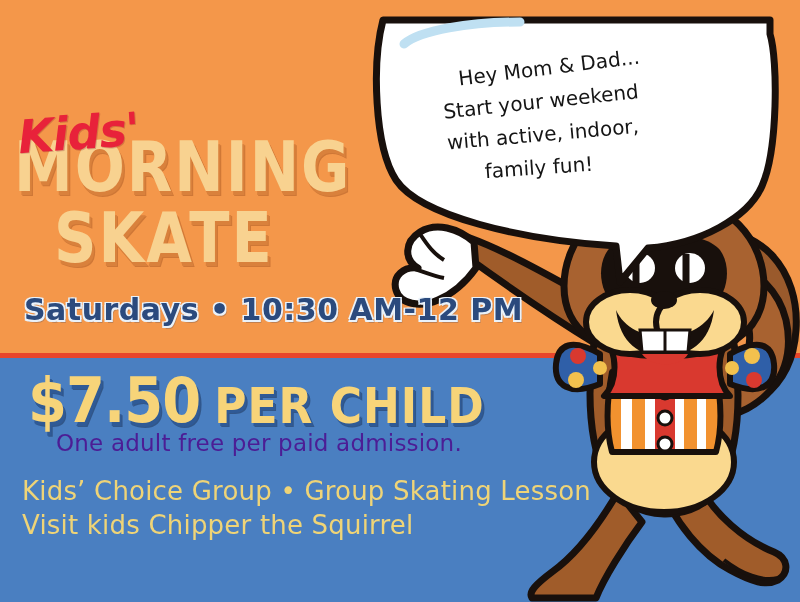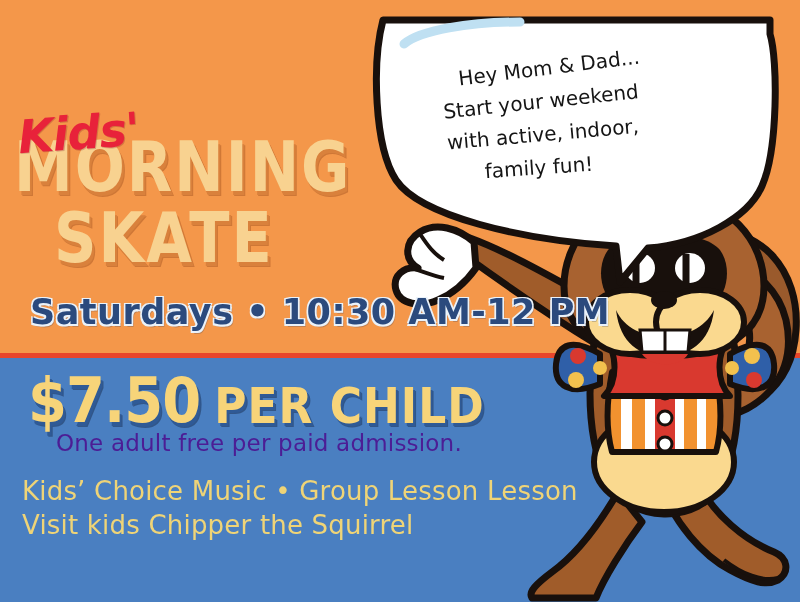--- a/index.html
+++ b/index.html
@@ -91,23 +91,23 @@
   }
   .title-line.l1 { font-size: 59px; }
   .title-line.l2 {
     font-size: 59px;
     margin-top: 17px;
     margin-left: 40px;
   }
 
   .schedule {
     position: absolute;
-    left: 30px; top: 292px;
-    font-family: "DejaVu Sans", sans-serif;
-    font-size: 35px;
+    left: 24px; top: 292px;
+    font-family: "DejaVu Sans", sans-serif;
+    font-size: 30px;
     font-weight: bold;
     color: #2B4A7D;
     letter-spacing: .5px;
     white-space: nowrap;
     text-shadow:
       -1.5px -1.5px 0 #EAF2FA,
        1.5px -1.5px 0 #EAF2FA,
       -1.5px  1.5px 0 #EAF2FA,
        1.5px  1.5px 0 #EAF2FA,
        2px 3px 0 rgba(40,60,100,.25);
@@ -351,17 +351,17 @@
 
   <div class="schedule">Saturdays • 10:30 AM-12 PM</div>
 
   <div class="price-row">
     <span class="price-amount">$7.50</span>
     <span class="price-unit">PER CHILD</span>
   </div>
   <div class="price-note">One adult free per paid admission.</div>
 
   <div class="features">
-    <div>Kids’ Choice Music • Group Lesson Lesson</div>
+    <div>Kids’ Choice Group • Group Skating Lesson</div>
     <div>Visit kids Chipper the Squirrel</div>
   </div>
 
 </div>
 
 </body></html>

